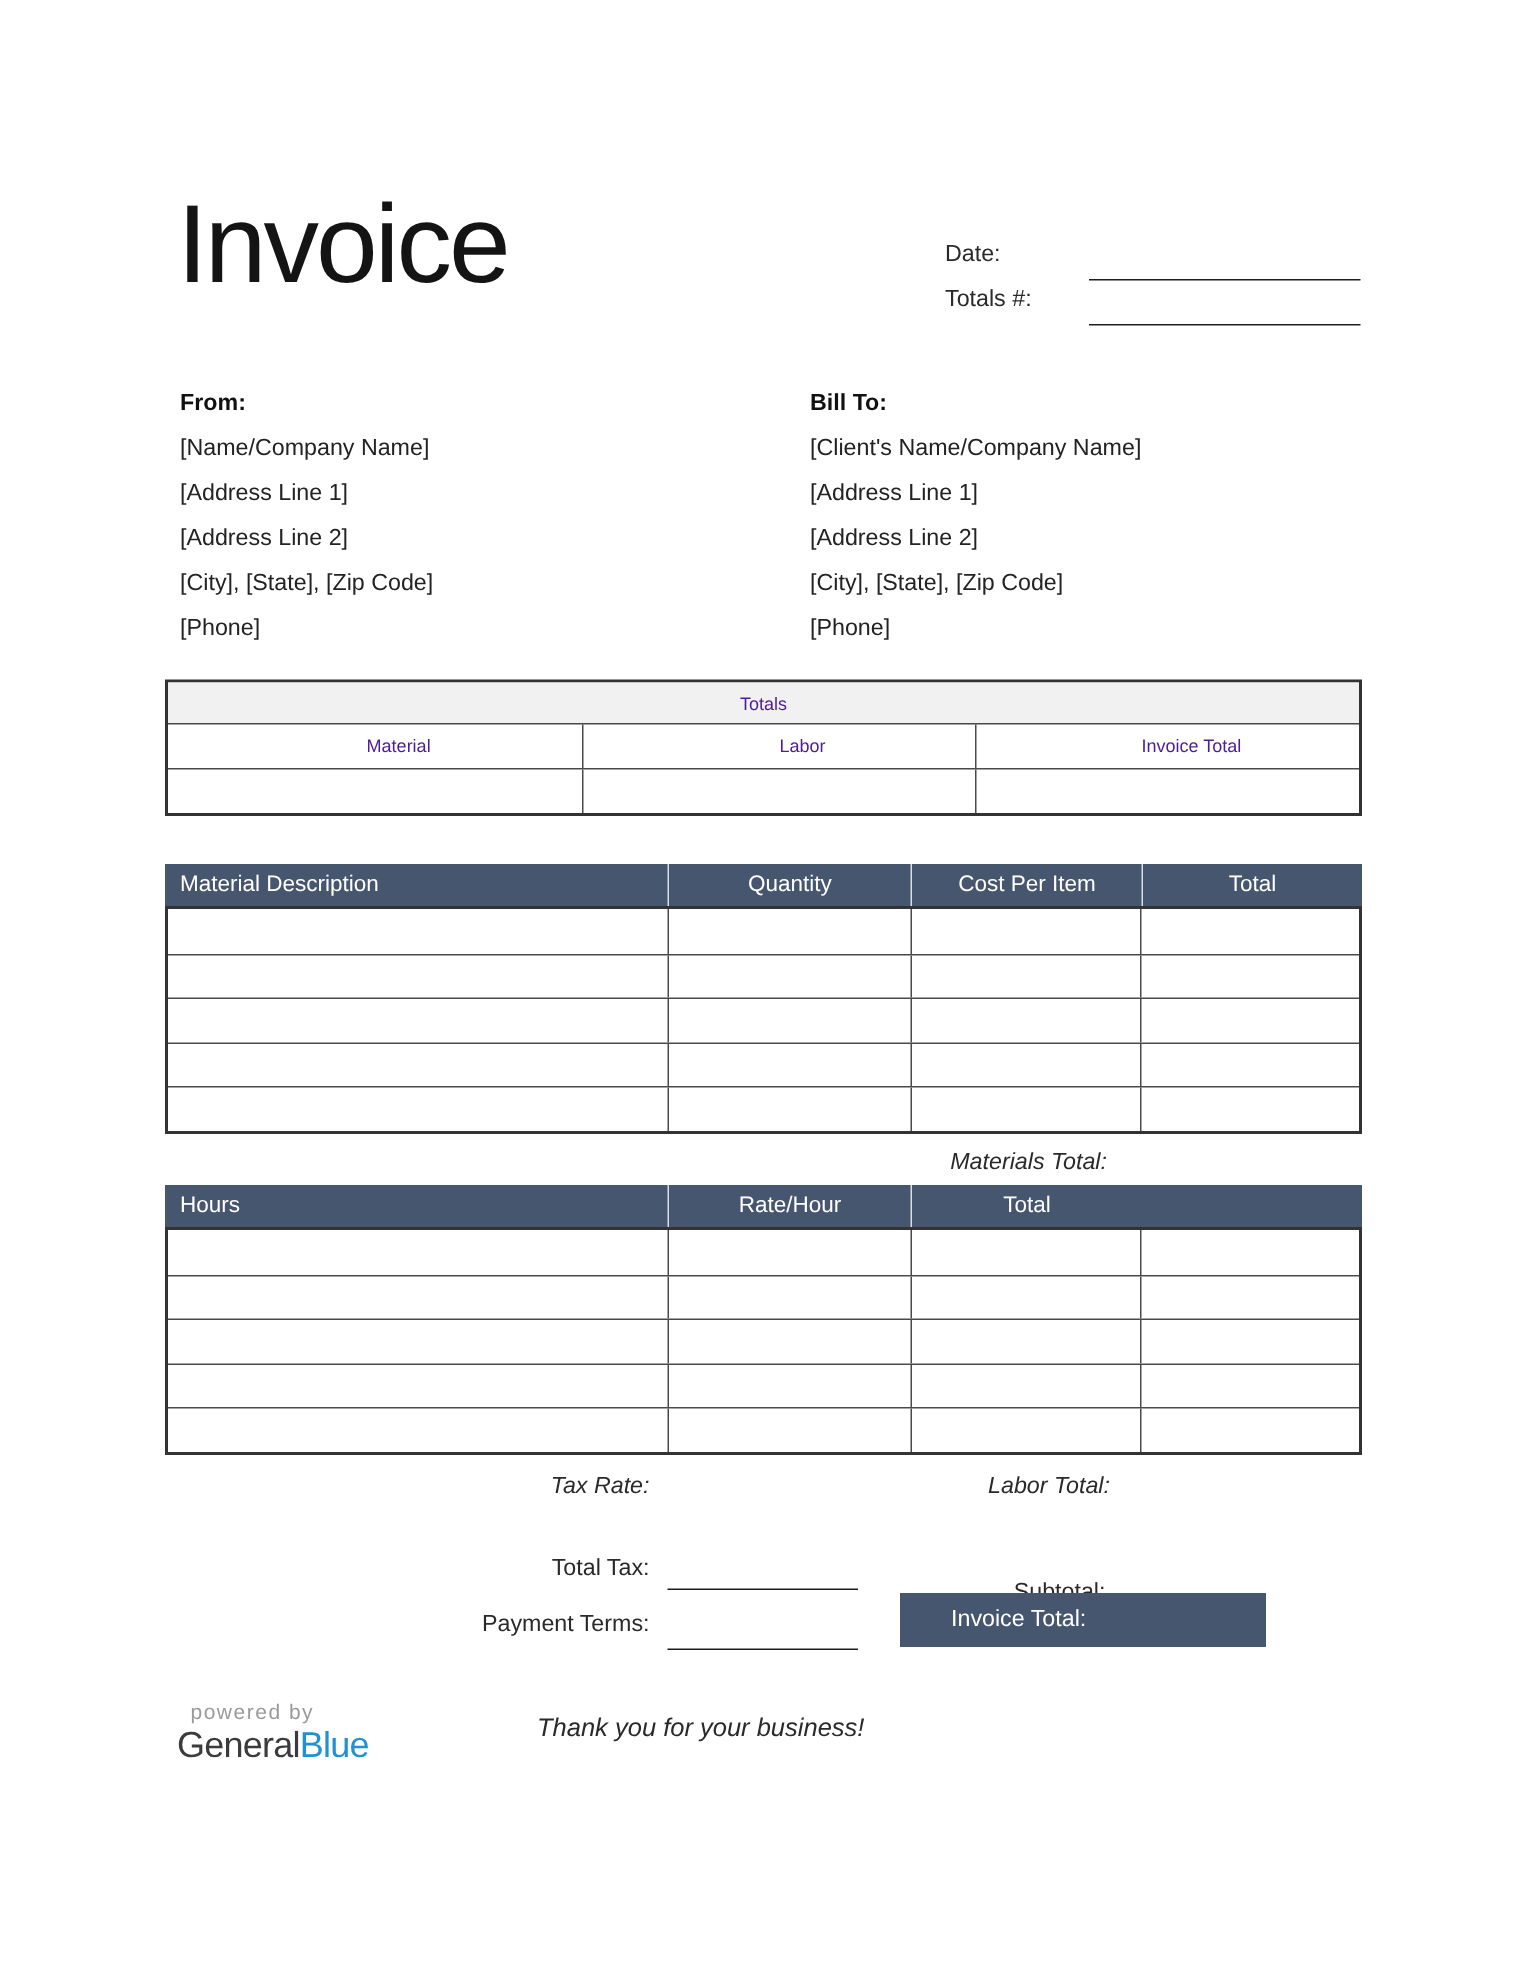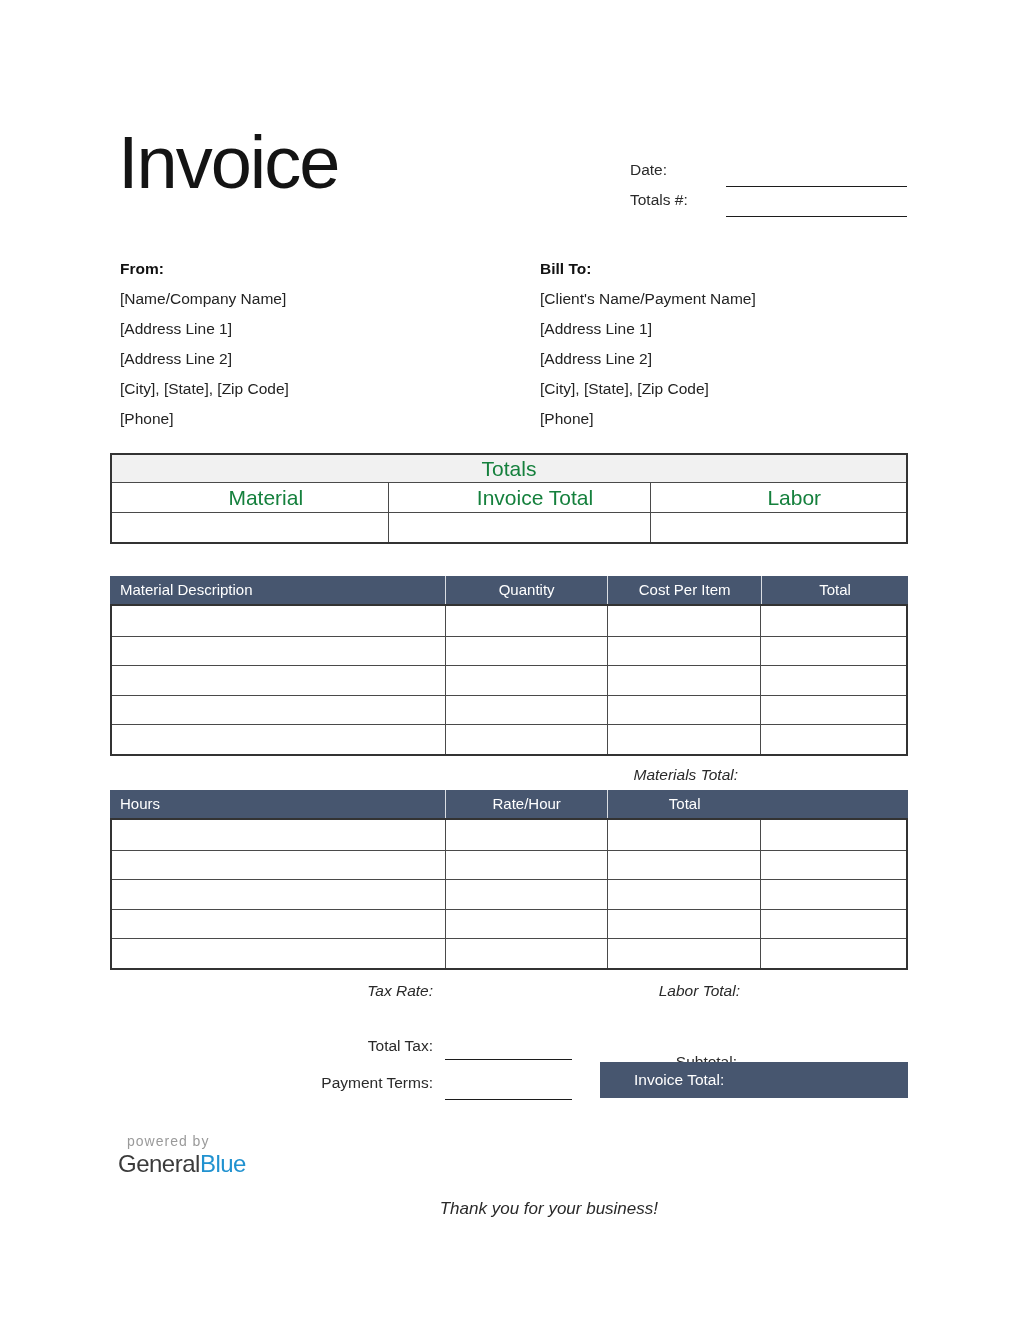--- a/index.html
+++ b/index.html
@@ -20,21 +20,21 @@
 
   .hdr-label{position:absolute;font-size:15.5px;color:#2a2a2a;}
   .write-line{position:absolute;height:0;border-top:1.5px solid #1c1c1c;}
 
   .party{position:absolute;top:254px;font-size:15.5px;line-height:30px;color:#232323;}
   .party .heading{font-weight:700;color:#111;}
   .from{left:120px;}
   .billto{left:540px;}
 
   
-  .totals{position:absolute;left:110px;top:453px;width:798px;border:2px solid var(--outer);font-size:21px;color:#15803d;}
+  .totals{position:absolute;left:110px;top:453px;width:798px;border:2px solid var(--outer);font-size:12px;color:#4c1d95;}
   .totals-title{height:28px;background:var(--gray-bg);display:flex;align-items:center;justify-content:center;border-bottom:1px solid var(--line);}
   .g3{display:grid;grid-template-columns:34.7% 33% 1fr;}
   .totals-cols{border-bottom:1px solid var(--line);}
   .totals-cols .tc,.totals-vals .tc{height:29px;line-height:29px;text-align:center;}
   .tc{border-left:1px solid var(--line);padding-left:32px;}
   .tc:first-child{border-left:none;}
 
   
   .thead{position:absolute;left:110px;width:798px;height:32px;background:var(--blue);color:#fff;font-size:15px;}
   .g4{display:grid;grid-template-columns:42% 20.3% 19.3% 1fr;}
@@ -42,27 +42,27 @@
   .th:first-child{border-left:none;text-align:left;padding-left:10px;}
 
   .tbl-body{position:absolute;left:110px;width:798px;border:2px solid var(--outer);background:#fff;}
   .trow{height:29.6px;border-top:1px solid var(--line);}
   .trow:first-child{border-top:none;}
   .trow .tc{height:100%;}
 
   .italic-lbl{position:absolute;font-size:15.5px;font-style:italic;color:#2a2a2a;text-align:right;}
 
   .sum-lbl{position:absolute;font-size:15.5px;color:#2a2a2a;text-align:right;}
-  .inv-total-bar{position:absolute;left:600px;top:1062px;width:308px;height:36px;background:var(--blue);color:#fff;font-size:15.5px;line-height:36px;padding-left:34px;}
+  .inv-total-bar{position:absolute;left:600px;top:1062px;width:244px;height:36px;background:var(--blue);color:#fff;font-size:15.5px;line-height:36px;padding-left:34px;}
 
   .powered{position:absolute;left:127px;top:1133px;font-size:14px;color:var(--muted);letter-spacing:1px;}
   .brand{position:absolute;left:118px;top:1150px;font-size:24px;letter-spacing:-0.5px;}
   .brand .g{color:var(--brand-dark);}
   .brand .b{color:var(--brand-blue);}
-  .thanks{position:absolute;left:358px;top:1199px;width:300px;text-align:right;font-size:17px;font-style:italic;color:#2a2a2a;}
+  .thanks{position:absolute;left:358px;top:1142px;width:300px;text-align:left;font-size:17px;font-style:italic;color:#2a2a2a;}
 </style>
 </head>
 <body>
 
 <div class="page">
 
   <h1 class="title">Invoice</h1>
 
   <div class="hdr-label" style="left:630px;top:161px;">Date:</div>
   <div class="write-line" style="left:726px;top:186px;width:181px;"></div>
@@ -74,33 +74,33 @@
     <div class="heading">From:</div>
     <div>[Name/Company Name]</div>
     <div>[Address Line 1]</div>
     <div>[Address Line 2]</div>
     <div>[City], [State], [Zip Code]</div>
     <div>[Phone]</div>
   </div>
 
   <div class="party billto">
     <div class="heading">Bill To:</div>
-    <div>[Client's Name/Payment Name]</div>
+    <div>[Client's Name/Company Name]</div>
     <div>[Address Line 1]</div>
     <div>[Address Line 2]</div>
     <div>[City], [State], [Zip Code]</div>
     <div>[Phone]</div>
   </div>
 
   <div class="totals">
     <div class="totals-title">Totals</div>
     <div class="g3 totals-cols">
       <div class="tc">Material</div>
+      <div class="tc">Labor</div>
       <div class="tc">Invoice Total</div>
-      <div class="tc">Labor</div>
     </div>
     <div class="g3 totals-vals">
       <div class="tc"></div>
       <div class="tc"></div>
       <div class="tc"></div>
     </div>
   </div>
 
   <div class="thead g4" style="top:576px;">
     <div class="th">Material Description</div>

